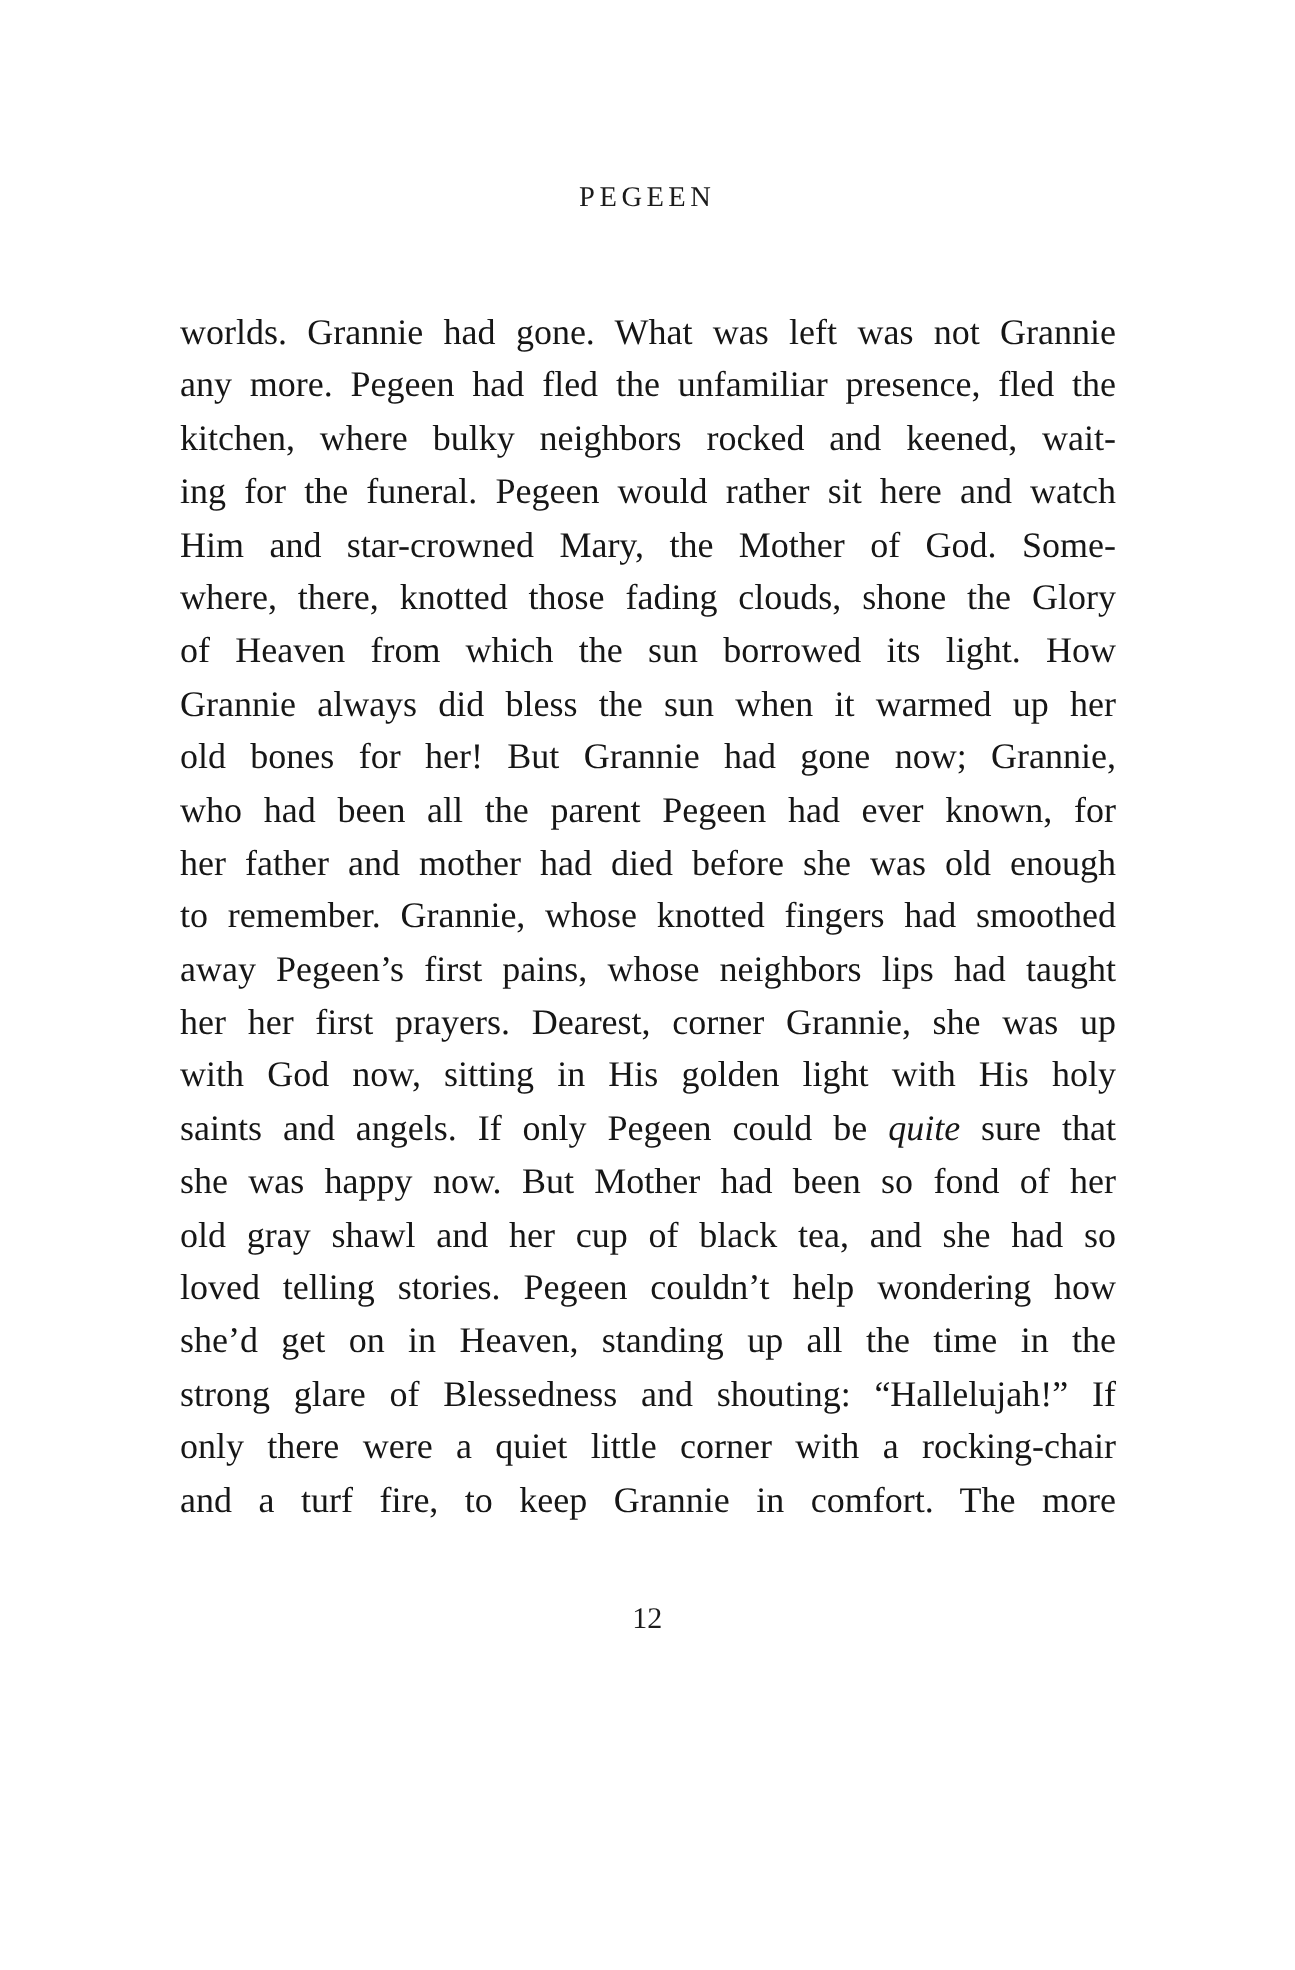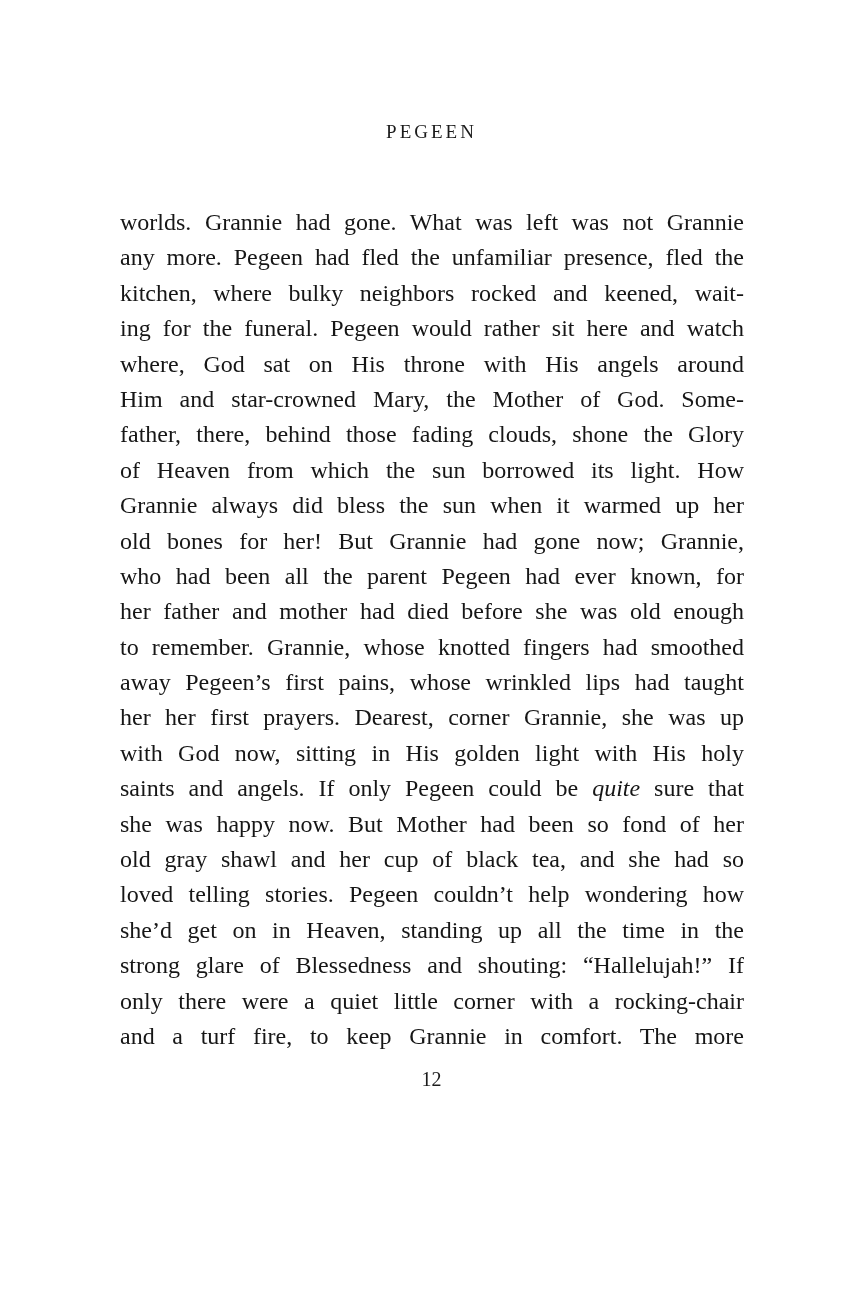--- a/index.html
+++ b/index.html
@@ -59,30 +59,29 @@
 <body>
 
 <div class="book-page">
   <div class="running-header">PEGEEN</div>
 
   <div class="body-text" id="body-text">
       <div class="text-line">worlds. Grannie had gone. What was left was not Grannie</div>
       <div class="text-line">any more. Pegeen had fled the unfamiliar presence, fled the</div>
       <div class="text-line">kitchen, where bulky neighbors rocked and keened, wait-</div>
       <div class="text-line">ing for the funeral. Pegeen would rather sit here and watch</div>
-      <div class="text-line">where, God sat on His throne with His angels around</div>
       <div class="text-line">Him and star-crowned Mary, the Mother of God. Some-</div>
-      <div class="text-line">father, there, behind those fading clouds, shone the Glory</div>
+      <div class="text-line">where, there, knotted those fading clouds, shone the Glory</div>
       <div class="text-line">of Heaven from which the sun borrowed its light. How</div>
       <div class="text-line">Grannie always did bless the sun when it warmed up her</div>
       <div class="text-line">old bones for her! But Grannie had gone now; Grannie,</div>
       <div class="text-line">who had been all the parent Pegeen had ever known, for</div>
       <div class="text-line">her father and mother had died before she was old enough</div>
       <div class="text-line">to remember. Grannie, whose knotted fingers had smoothed</div>
-      <div class="text-line">away Pegeen’s first pains, whose wrinkled lips had taught</div>
+      <div class="text-line">away Pegeen’s first pains, whose neighbors lips had taught</div>
       <div class="text-line">her her first prayers. Dearest, corner Grannie, she was up</div>
       <div class="text-line">with God now, sitting in His golden light with His holy</div>
       <div class="text-line">saints and angels. If only Pegeen could be <em>quite</em> sure that</div>
       <div class="text-line">she was happy now. But Mother had been so fond of her</div>
       <div class="text-line">old gray shawl and her cup of black tea, and she had so</div>
       <div class="text-line">loved telling stories. Pegeen couldn’t help wondering how</div>
       <div class="text-line">she’d get on in Heaven, standing up all the time in the</div>
       <div class="text-line">strong glare of Blessedness and shouting: “Hallelujah!” If</div>
       <div class="text-line">only there were a quiet little corner with a rocking-chair</div>
       <div class="text-line">and a turf fire, to keep Grannie in comfort. The more</div>

